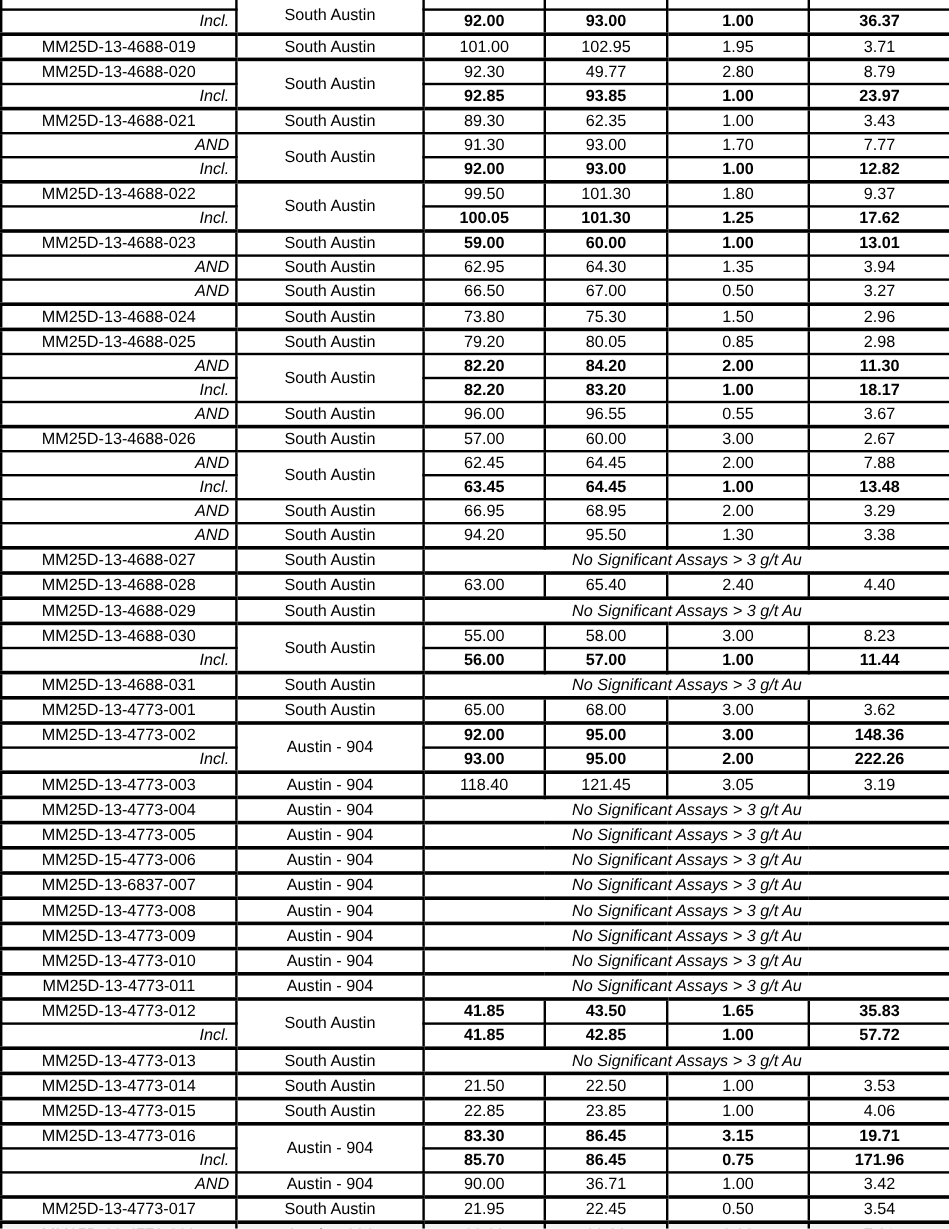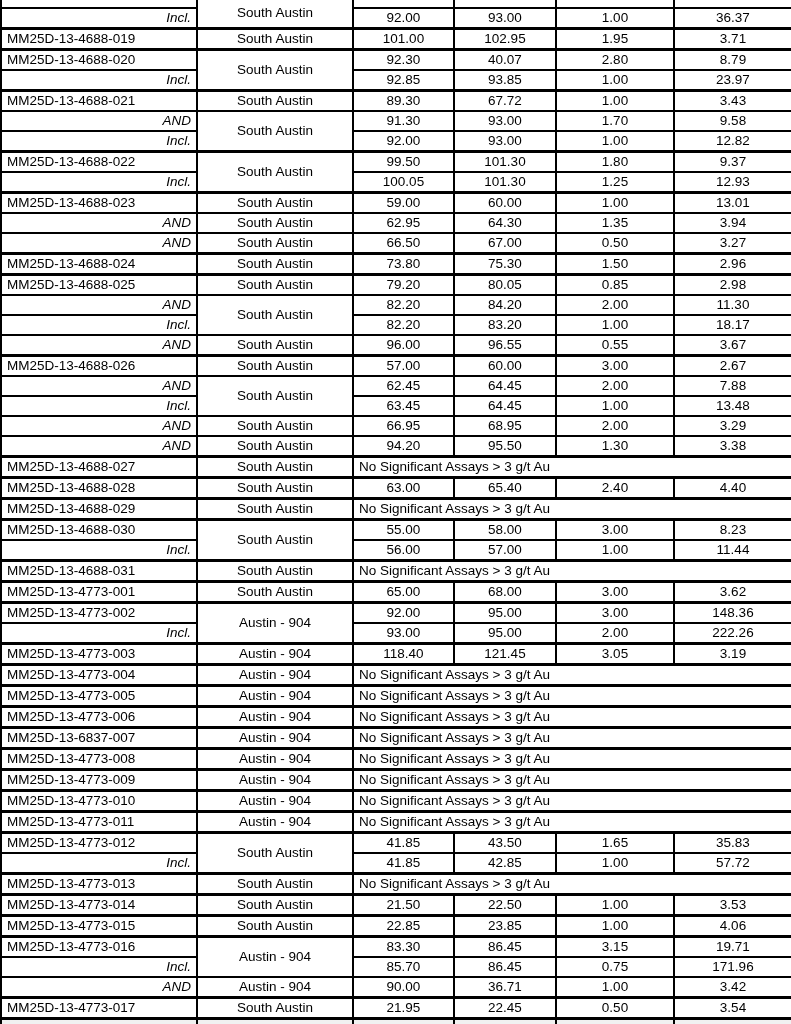--- a/index.html
+++ b/index.html
@@ -22,26 +22,26 @@
     padding: 0 5px;
     font-size: 13.5px;
     line-height: 1;
     overflow: hidden;
     white-space: nowrap;
     background: #ffffff;
     vertical-align: middle;
   }
   tr.pt td { height: 8px; }      
   tr.gs td { border-top-width: 3px; }   
-  td.id   { text-align: left; }
+  td.id   { text-align: center; }
   td.sub  { text-align: right; font-style: italic; padding-right: 8px; }
   td.zone { text-align: center; }
   td.num  { text-align: center; }
-  tr.b td.num { font-weight: normal; }
-  td.note { }
+  tr.b td.num { font-weight: bold; }
+  td.note { text-align: center; font-style: italic; }
   tr.shade td { background: #f1f1f1; }
 </style>
 </head>
 <body>
 
 <div class="viewport">
   <table class="assay">
     <colgroup>
       <col style="width:196px">
       <col style="width:156px">
@@ -71,46 +71,46 @@
           <td class="zone">South Austin</td>
           <td class="num">101.00</td>
           <td class="num">102.95</td>
           <td class="num">1.95</td>
           <td class="num">3.71</td>
         </tr>
         <tr class="gs">
           <td class="id">MM25D-13-4688-020</td>
           <td class="zone" rowspan="2">South Austin</td>
           <td class="num">92.30</td>
-          <td class="num">40.07</td>
+          <td class="num">49.77</td>
           <td class="num">2.80</td>
           <td class="num">8.79</td>
         </tr>
         <tr class="b">
           <td class="id sub">Incl.</td>
           <td class="num">92.85</td>
           <td class="num">93.85</td>
           <td class="num">1.00</td>
           <td class="num">23.97</td>
         </tr>
         <tr class="gs">
           <td class="id">MM25D-13-4688-021</td>
           <td class="zone">South Austin</td>
           <td class="num">89.30</td>
-          <td class="num">67.72</td>
+          <td class="num">62.35</td>
           <td class="num">1.00</td>
           <td class="num">3.43</td>
         </tr>
         <tr>
           <td class="id sub">AND</td>
           <td class="zone" rowspan="2">South Austin</td>
           <td class="num">91.30</td>
           <td class="num">93.00</td>
           <td class="num">1.70</td>
-          <td class="num">9.58</td>
+          <td class="num">7.77</td>
         </tr>
         <tr class="b">
           <td class="id sub">Incl.</td>
           <td class="num">92.00</td>
           <td class="num">93.00</td>
           <td class="num">1.00</td>
           <td class="num">12.82</td>
         </tr>
         <tr class="gs">
           <td class="id">MM25D-13-4688-022</td>
@@ -118,21 +118,21 @@
           <td class="num">99.50</td>
           <td class="num">101.30</td>
           <td class="num">1.80</td>
           <td class="num">9.37</td>
         </tr>
         <tr class="b">
           <td class="id sub">Incl.</td>
           <td class="num">100.05</td>
           <td class="num">101.30</td>
           <td class="num">1.25</td>
-          <td class="num">12.93</td>
+          <td class="num">17.62</td>
         </tr>
         <tr class="gs b">
           <td class="id">MM25D-13-4688-023</td>
           <td class="zone">South Austin</td>
           <td class="num">59.00</td>
           <td class="num">60.00</td>
           <td class="num">1.00</td>
           <td class="num">13.01</td>
         </tr>
         <tr>
@@ -302,21 +302,21 @@
           <td class="id">MM25D-13-4773-004</td>
           <td class="zone">Austin - 904</td>
           <td class="note" colspan="4">No Significant Assays &gt; 3 g/t Au</td>
         </tr>
         <tr class="gs">
           <td class="id">MM25D-13-4773-005</td>
           <td class="zone">Austin - 904</td>
           <td class="note" colspan="4">No Significant Assays &gt; 3 g/t Au</td>
         </tr>
         <tr class="gs">
-          <td class="id">MM25D-13-4773-006</td>
+          <td class="id">MM25D-15-4773-006</td>
           <td class="zone">Austin - 904</td>
           <td class="note" colspan="4">No Significant Assays &gt; 3 g/t Au</td>
         </tr>
         <tr class="gs">
           <td class="id">MM25D-13-6837-007</td>
           <td class="zone">Austin - 904</td>
           <td class="note" colspan="4">No Significant Assays &gt; 3 g/t Au</td>
         </tr>
         <tr class="gs">
           <td class="id">MM25D-13-4773-008</td>

